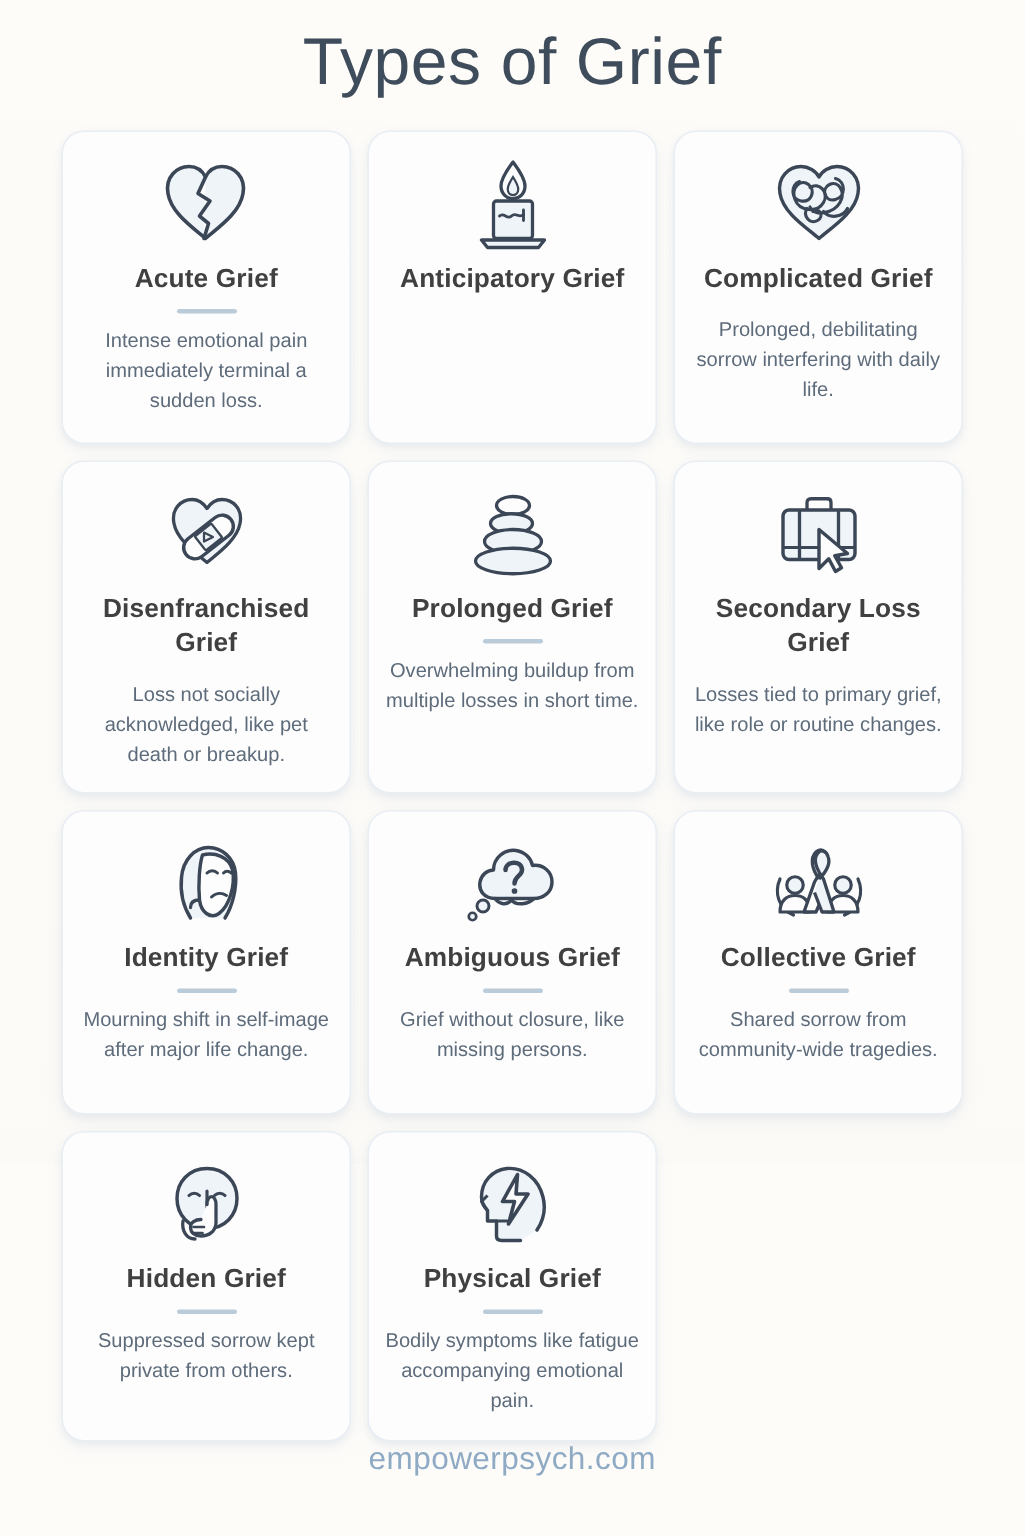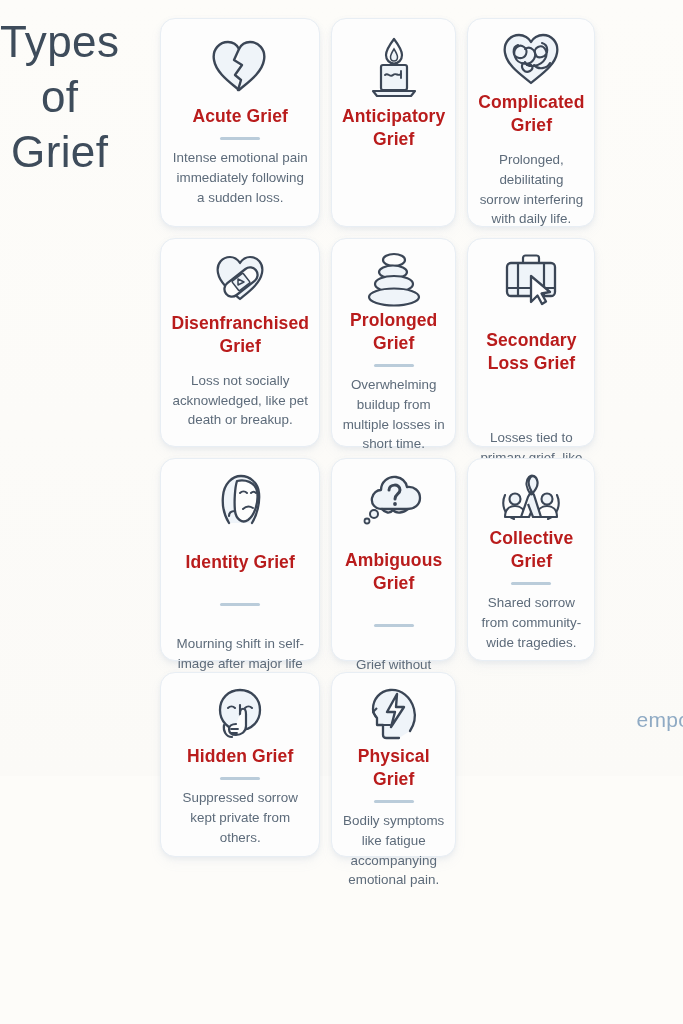--- a/index.html
+++ b/index.html
@@ -13,21 +13,21 @@
   body {
     background: #FDFCF9;
     font-family: "Liberation Sans", sans-serif;
     position: relative;
   }
 
   .page {
     width: 683px;
     height: 776px;
     display: flex;
-    flex-direction: row;
+    flex-direction: column;
     background: linear-gradient(180deg, #FDFCF9 0%, #FCFBF8 55%, #FBFAF7 100%);
   }
 
   
   .title-wrap {
     padding-top: 14px;
     text-align: center;
   }
 
   .page-title {
@@ -58,39 +58,39 @@
                 0 6px 12px rgba(150, 172, 195, 0.07);
     display: flex;
     flex-direction: column;
     align-items: center;
     padding: 12px 10px 16px 10px;
     text-align: center;
   }
 
   .card-r1 { min-height: 209px; }
   .card-r2 { min-height: 209px; }
-  .card-r3 { min-height: 203px; gap: 20px; }
+  .card-r3 { min-height: 203px; }
   .card-r4 { min-height: 185px; }
 
   .icon-box {
     height: 72px;
     display: flex;
     align-items: center;
     justify-content: center;
     margin-bottom: 2px;
   }
 
   .icon-box svg {
     display: block;
   }
 
   .card-title {
     font-size: 17.5px;
     font-weight: 700;
-    color: #b91c1c;
+    color: #404040;
     line-height: 1.32;
     letter-spacing: 0.1px;
     max-width: 180px;
   }
 
   .divider {
     width: 40px;
     height: 3px;
     border-radius: 2px;
     background: #BACCDA;
@@ -134,21 +134,21 @@
 
     <div class="card card-r1">
       <div class="icon-box">
         <svg width="62" height="58" viewBox="0 0 62 58">
           <path d="M30 52 C22 45 7 35 5 22 C3 11 11 4 19 4 C24 4 28 7 30 11 C32 7 36 4 41 4 C49 4 57 11 55 22 C53 35 38 45 30 52 Z" fill="#EFF4F9" stroke="#3B4656" stroke-width="2.4" stroke-linejoin="round"></path>
           <path d="M30 11 L25 22 L33 27 L26 37 L32 42 L29 52" fill="#FDFDFD" stroke="#3B4656" stroke-width="2.4" stroke-linejoin="round" stroke-linecap="round"></path>
         </svg>
       </div>
       <div class="card-title">Acute Grief</div>
       <div class="divider"></div>
-      <div class="card-desc">Intense emotional pain immediately following a sudden loss.</div>
+      <div class="card-desc">Intense emotional pain immediately terminal a sudden loss.</div>
     </div>
 
     <div class="card card-r1">
       <div class="icon-box">
         <svg width="62" height="66" viewBox="0 0 62 66">
           <path d="M31 5 C25 13 23 17 23 21 C23 26 26.6 29.5 31 29.5 C35.4 29.5 39 26 39 21 C39 17 37 13 31 5 Z" fill="#FDFDFD" stroke="#3B4656" stroke-width="2.2" stroke-linejoin="round"></path>
           <path d="M31 15 C28.5 19 27.5 21 27.5 23 C27.5 25.5 29 27 31 27 C33 27 34.5 25.5 34.5 23 C34.5 21 33.5 19 31 15 Z" fill="#EFF4F9" stroke="#3B4656" stroke-width="1.5"></path>
           <rect x="18" y="31" width="26" height="25" rx="2" fill="#EFF4F9" stroke="#3B4656" stroke-width="2.2"></rect>
           <path d="M22 41 C25 38 27 44 30 41 C33 38 35 43 38 40" fill="none" stroke="#3B4656" stroke-width="1.9" stroke-linecap="round"></path>
           <path d="M38 37 L38 44" stroke="#3B4656" stroke-width="1.9" stroke-linecap="round"></path>

